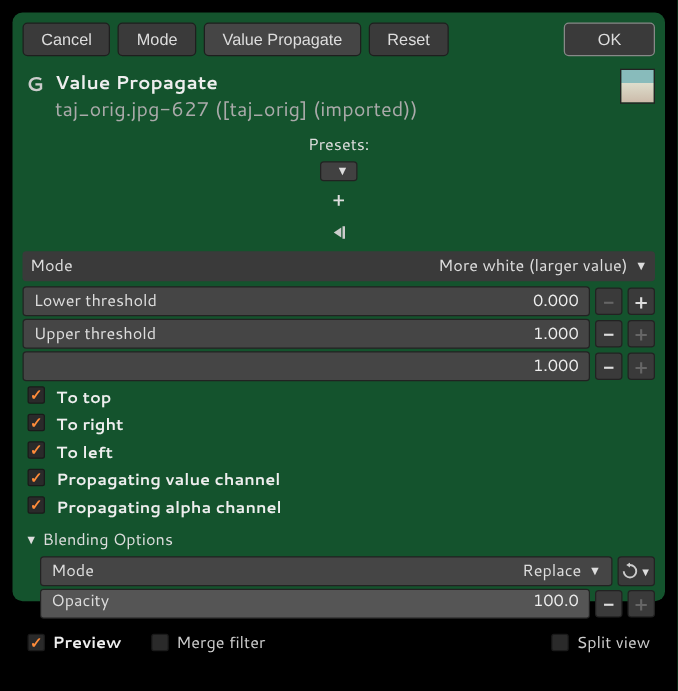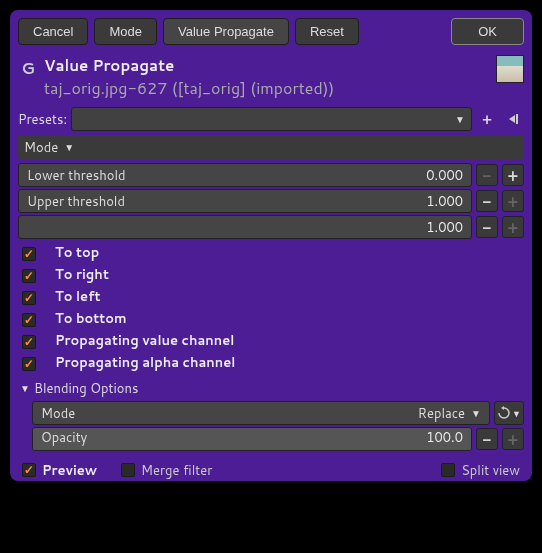--- a/index.html
+++ b/index.html
@@ -1,42 +1,42 @@
 <!DOCTYPE html>
 <html><head>
 <meta charset="utf-8">
 <style>
 * { box-sizing: border-box; margin: 0; padding: 0; }
 body { background: #000; font-family: "Segoe UI", "Cantarell", sans-serif; font-size: 13px; color: #ddd; width: 542px; height: 553px; overflow: hidden; }
-.window { background: #4c1d95; border-radius: 8px; margin: 10px; padding: 8px; width: 522px; height: 471px; }
+.window { background: #14532d; border-radius: 8px; margin: 10px; padding: 8px; width: 522px; height: 471px; }
 .btnbar { display: flex; gap: 6px; margin-bottom: 10px; }
 .btn { background: #3a3a3a; border: 1px solid #1e1e1e; border-radius: 4px; color: #ddd; padding: 5px 14px; font-size: 13px; cursor: pointer; }
 .btn.active { background: #454545; }
 .btn.ok { border: 1px solid #888; padding: 5px 26px; margin-left: auto; }
 .header { display: flex; align-items: flex-start; gap: 6px; margin-bottom: 8px; }
 .gicon { width: 20px; height: 20px; display: flex; align-items: center; justify-content: center; font-weight: bold; font-size: 16px; color: #ccc; margin-top: 2px; }
 .htext { flex: 1; }
 .htitle { font-size: 15px; font-weight: bold; color: #eee; }
 .hsub { font-size: 16px; color: #aaa; }
 .thumb { width: 28px; height: 28px; background: linear-gradient(to bottom, #8bb 0%, #8bb 40%, #ddc 40%, #cba 100%); border: 1px solid #222; }
-.row { display: flex; align-items: center; gap: 4px; margin-bottom: 4px; }
+.row { display: flex; align-items: center; gap: 4px; margin-bottom: 4px; flex-direction: column; }
 .label { color: #ddd; }
 .combo { flex: 1; background: #414141; border: 1px solid #222; border-radius: 3px; height: 24px; display: flex; align-items: center; padding: 0 6px; justify-content: flex-end; cursor: pointer; }
 .combo.full { justify-content: flex-end; }
 .tri { margin-left: 6px; font-size: 10px; }
 .iconbtn { width: 22px; height: 22px; display: flex; align-items: center; justify-content: center; background: #3a3a3a; border: 1px solid #222; border-radius: 3px; cursor: pointer; font-size: 14px; font-weight: bold; color: #ddd; }
 .iconbtn.plain { background: transparent; border: none; }
 .moderow { display: flex; align-items: center; background: #3a3a3a; border-radius: 3px; padding: 3px 6px; margin-bottom: 4px; cursor: pointer; }
 .moderow .val { margin-left: auto; }
 .spinrow { display: flex; align-items: center; gap: 4px; margin-bottom: 2px; text-align: right; }
 .spinfield { flex: 1; background: #454545; border: 1px solid #222; border-radius: 3px; height: 24px; display: flex; align-items: center; padding: 0 8px; }
 .spinfield .sval { margin-left: auto; color: #eee; }
 .spinbtn { width: 22px; height: 22px; background: #3a3a3a; border: 1px solid #222; border-radius: 3px; display: flex; align-items: center; justify-content: center; cursor: pointer; font-size: 15px; font-weight: bold; color: #ddd; }
 .spinbtn.dim { color: #666; }
-.checkrow { display: flex; align-items: flex-end; gap: 19px; padding: 2px 4px; }
+.checkrow { display: flex; align-items: flex-start; gap: 9px; padding: 2px 4px; }
 .check { width: 14px; height: 14px; background: #2a2a2a; border: 1px solid #1a1a1a; border-radius: 2px; display: flex; align-items: center; justify-content: center; cursor: pointer; }
 .check.on::after { content: "✓"; color: #ff8c3a; font-size: 12px; font-weight: bold; line-height: 1; }
 .check.off::after { content: ""; }
 .cb-label { color: #eee; font-weight: bold; }
 .section { display: flex; align-items: center; gap: 4px; padding: 6px 2px 4px; cursor: pointer; }
 .section .tri2 { font-size: 10px; }
 .indent { padding-left: 14px; }
 .blendmode { display: flex; align-items: center; gap: 4px; margin-bottom: 2px; }
 .blendcombo { flex: 1; background: #454545; border: 1px solid #222; border-radius: 3px; height: 24px; display: flex; align-items: center; padding: 0 8px; cursor: pointer; }
 .blendcombo .bval { margin-left: auto; }
@@ -81,20 +81,21 @@
     <div class="iconbtn plain">
       <svg width="12" height="12" viewBox="0 0 12 12">
           <path d="M8 2 L2 6 L8 10 Z" fill="#ccc"></path>
           <rect x="9" y="1" width="2" height="10" fill="#ccc"></rect>
         </svg>
     </div>
   </div>
 
   <div class="moderow">
     <span>Mode</span>
+    <span class="val">More white (larger value)</span>
     <span class="tri">▼</span>
   </div>
 
   <div class="spinrow">
     <div class="spinfield">
       <span>Lower threshold</span>
       <span class="sval">0.000</span>
     </div>
     <div class="spinbtn dim">−</div>
     <div class="spinbtn">+</div>
@@ -121,24 +122,20 @@
     <div class="check on"></div>
     <span class="cb-label">To top</span>
   </div>
   <div class="checkrow">
     <div class="check on"></div>
     <span class="cb-label">To right</span>
   </div>
   <div class="checkrow">
     <div class="check on"></div>
     <span class="cb-label">To left</span>
-  </div>
-  <div class="checkrow">
-    <div class="check on"></div>
-    <span class="cb-label">To bottom</span>
   </div>
   <div class="checkrow">
     <div class="check on"></div>
     <span class="cb-label">Propagating value channel</span>
   </div>
   <div class="checkrow">
     <div class="check on"></div>
     <span class="cb-label">Propagating alpha channel</span>
   </div>
 

